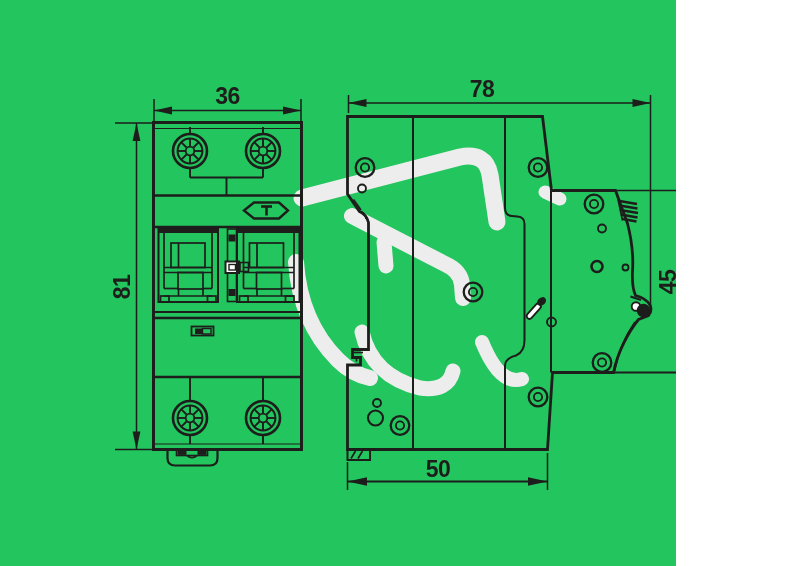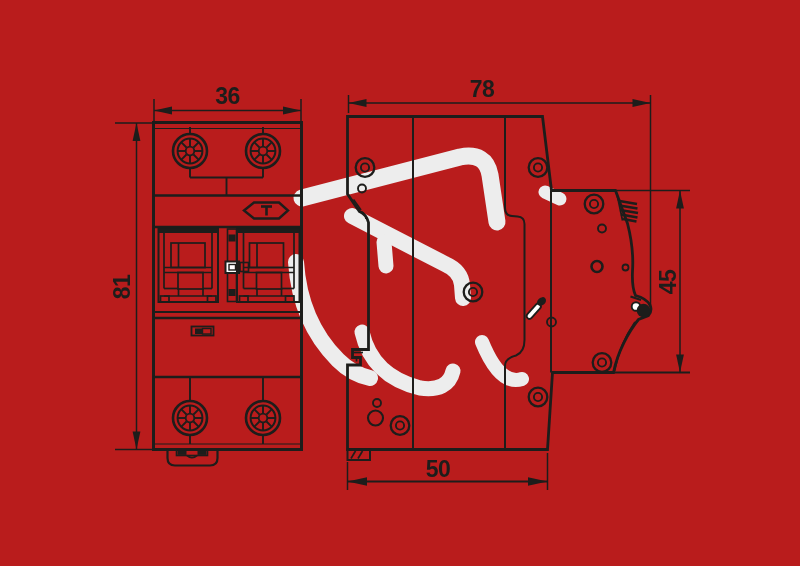--- a/index.html
+++ b/index.html
@@ -1,16 +1,16 @@
 <!DOCTYPE html>
 <html><head>
 <meta charset="utf-8">
 <style>
   html,body{margin:0;padding:0;background:#fff;}
-  #stage{position:relative;width:800px;height:566px;background:#b91c1c;overflow:hidden;
+  #stage{position:relative;width:676px;height:566px;background:#22c55e;overflow:hidden;
          font-family:"Liberation Sans",sans-serif;}
   svg{display:block;}
   text{font-family:"Liberation Sans","DejaVu Sans",sans-serif;font-weight:bold;
        font-size:23px;letter-spacing:-0.5px;}
 </style>
 </head>
 <body>
 
 <div id="stage">
 <svg width="800" height="566" viewBox="0 0 800 566">

